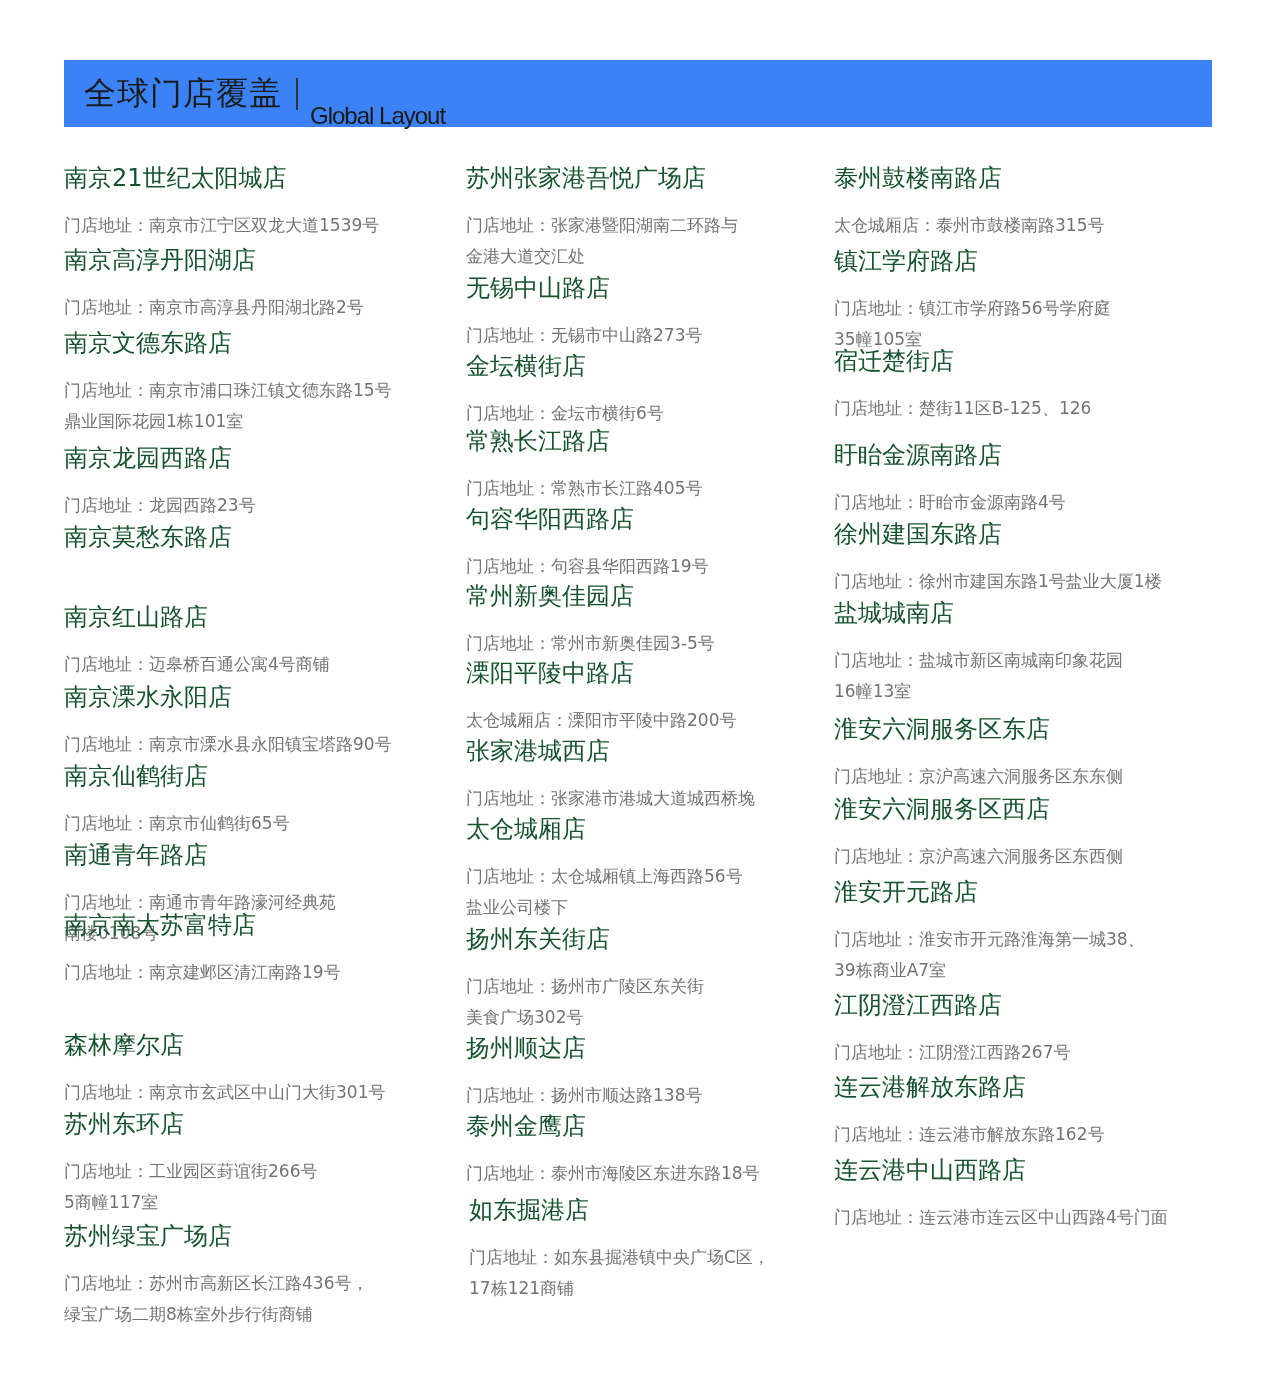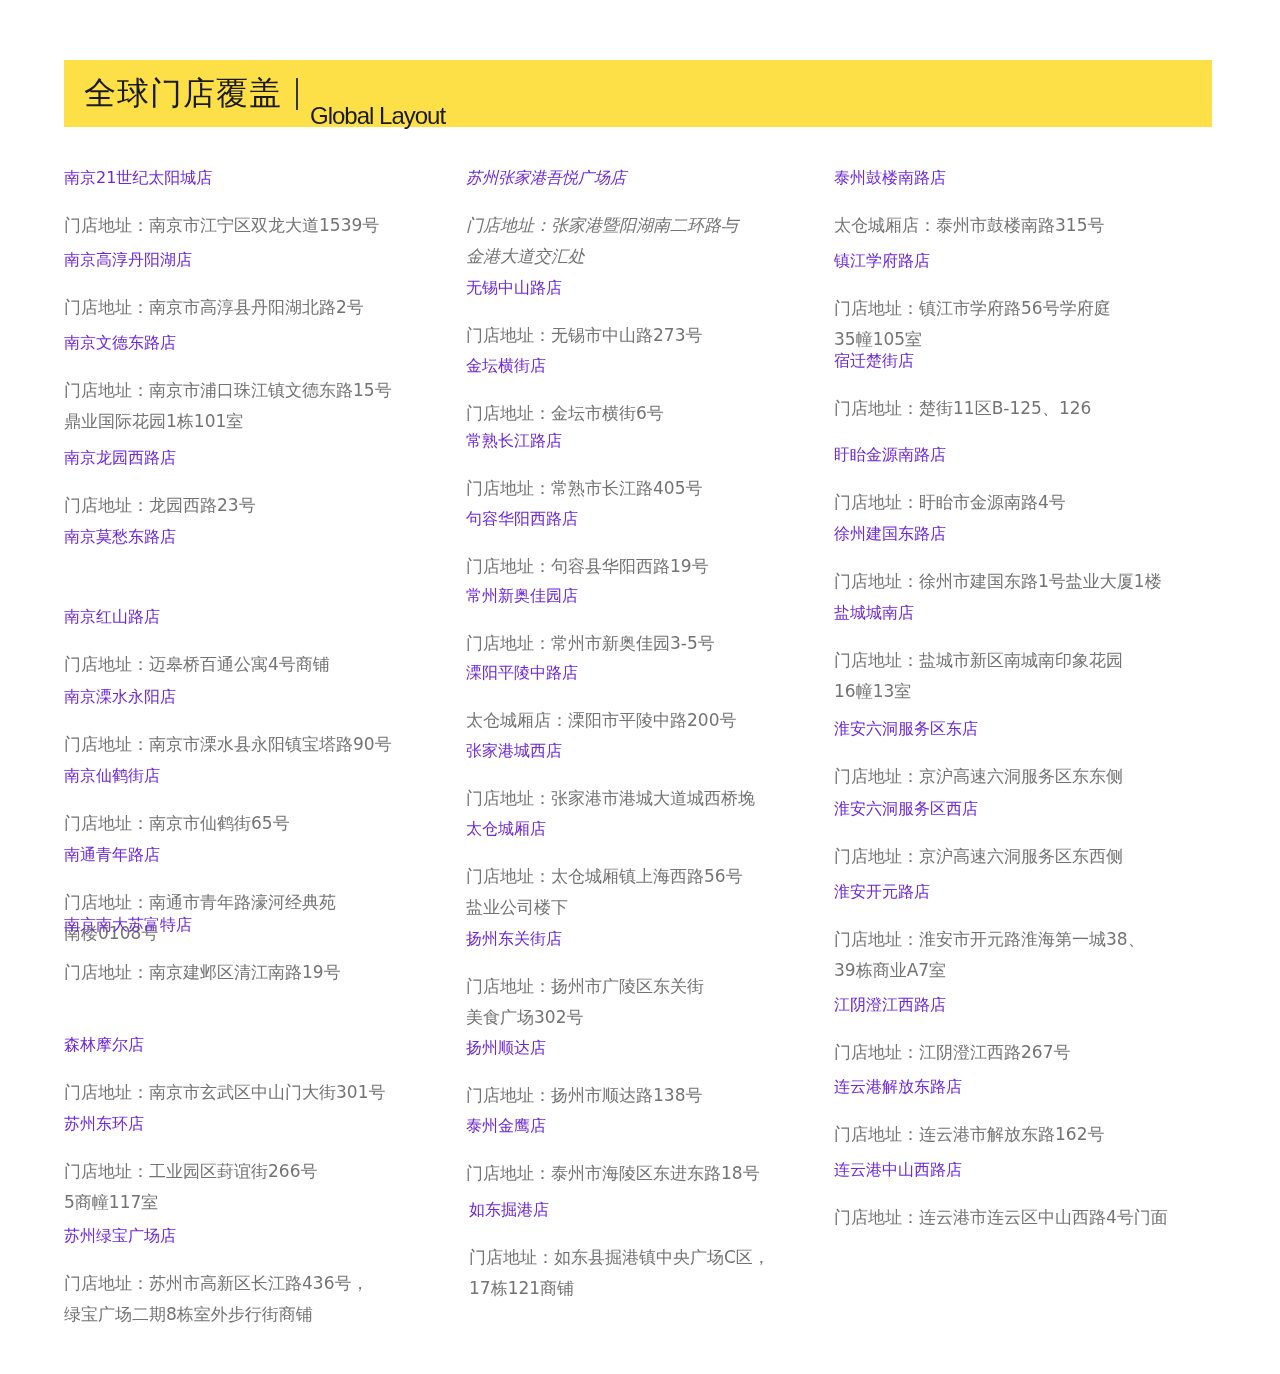--- a/index.html
+++ b/index.html
@@ -1,24 +1,24 @@
 <!DOCTYPE html>
 <html><head>
 <meta charset="utf-8">
 <style>
   html, body { margin:0; padding:0; background:#ffffff; }
   body { width:1280px; height:1374px; position:relative; overflow:hidden;
          font-family:"DejaVu Sans","Liberation Sans",sans-serif; }
   .banner { position:absolute; left:64px; top:60px; width:1148px; height:67px;
-            background:#fde047; display:flex; align-items:center; }
+            background:#3b82f6; display:flex; align-items:center; }
   .banner-cn { margin-left:20px; font-size:32px; color:#1a1a1a; letter-spacing:1px; }
   .banner-sep { margin:0 12px 0 14px; width:2px; height:32px; background:#333; }
   .banner-en { font-family:"Liberation Sans",sans-serif; font-size:24px; color:#1a1a1a; letter-spacing:-1px;margin-top:44px; }
   .store { position:absolute; }
-  .store-name { font-size:16px; color:#6d28d9; line-height:26px; white-space:nowrap; }
+  .store-name { font-size:24px; color:#14532d; line-height:26px; white-space:nowrap; }
   .store-addr { font-size:17px; color:#737373; line-height:31px; white-space:nowrap; margin-top:19px; }
   .store-addr .line { display:block; }
 </style>
 </head>
 <body>
 
 <div class="banner">
   <span class="banner-cn">全球门店覆盖</span>
   <span class="banner-sep"></span>
   <span class="banner-en">Global Layout</span>
@@ -100,21 +100,21 @@
       </div>
       <div class="store" style="left: 64px; top: 1223px;">
         <div class="store-name">苏州绿宝广场店</div>
         <div class="store-addr">
           <span class="line">门店地址：苏州市高新区长江路436号，</span>
           <span class="line">绿宝广场二期8栋室外步行街商铺</span>
         </div>
       </div>
     </div>
     <div>
-      <div class="store" style="left: 466px; top: 165px; font-style: italic;">
+      <div class="store" style="left: 466px; top: 165px;">
         <div class="store-name">苏州张家港吾悦广场店</div>
         <div class="store-addr">
           <span class="line">门店地址：张家港暨阳湖南二环路与</span>
           <span class="line">金港大道交汇处</span>
         </div>
       </div>
       <div class="store" style="left: 466px; top: 275px;">
         <div class="store-name">无锡中山路店</div>
         <div class="store-addr">
           <span class="line">门店地址：无锡市中山路273号</span>

